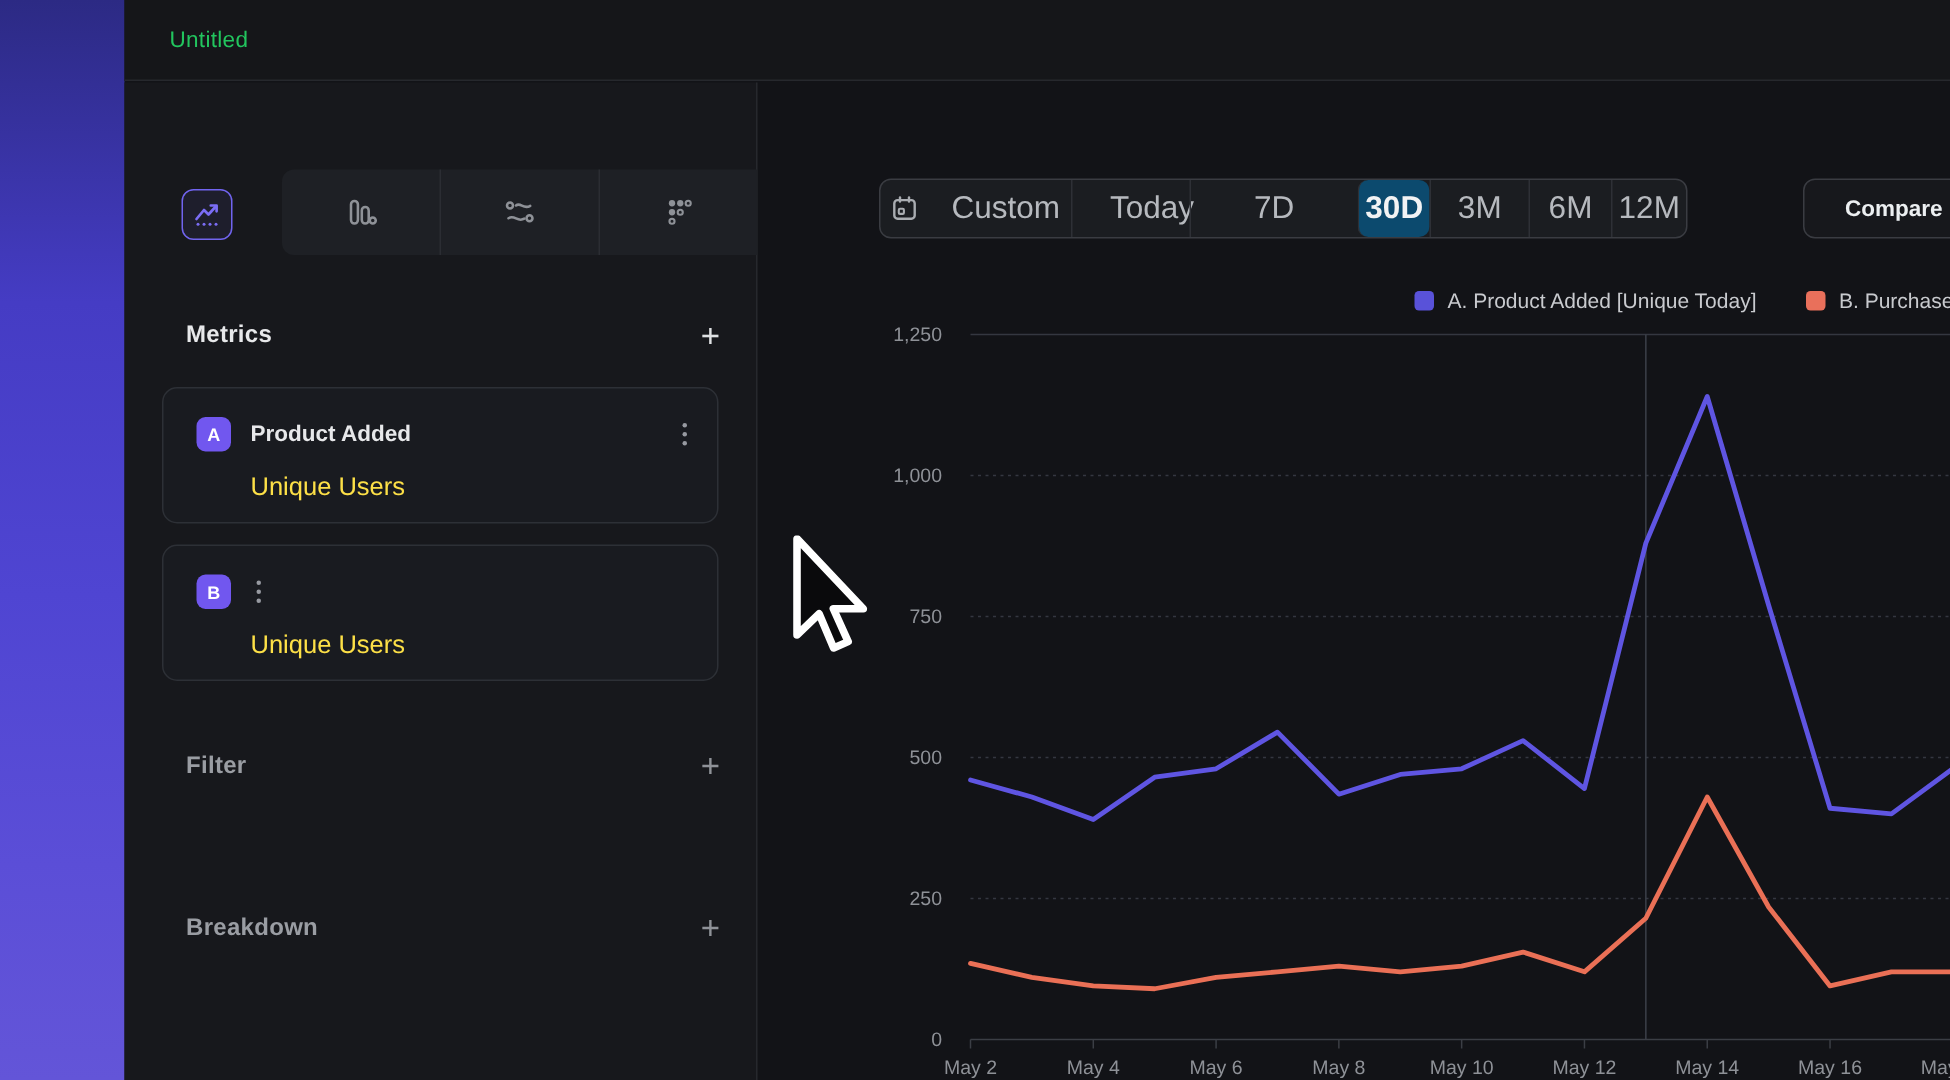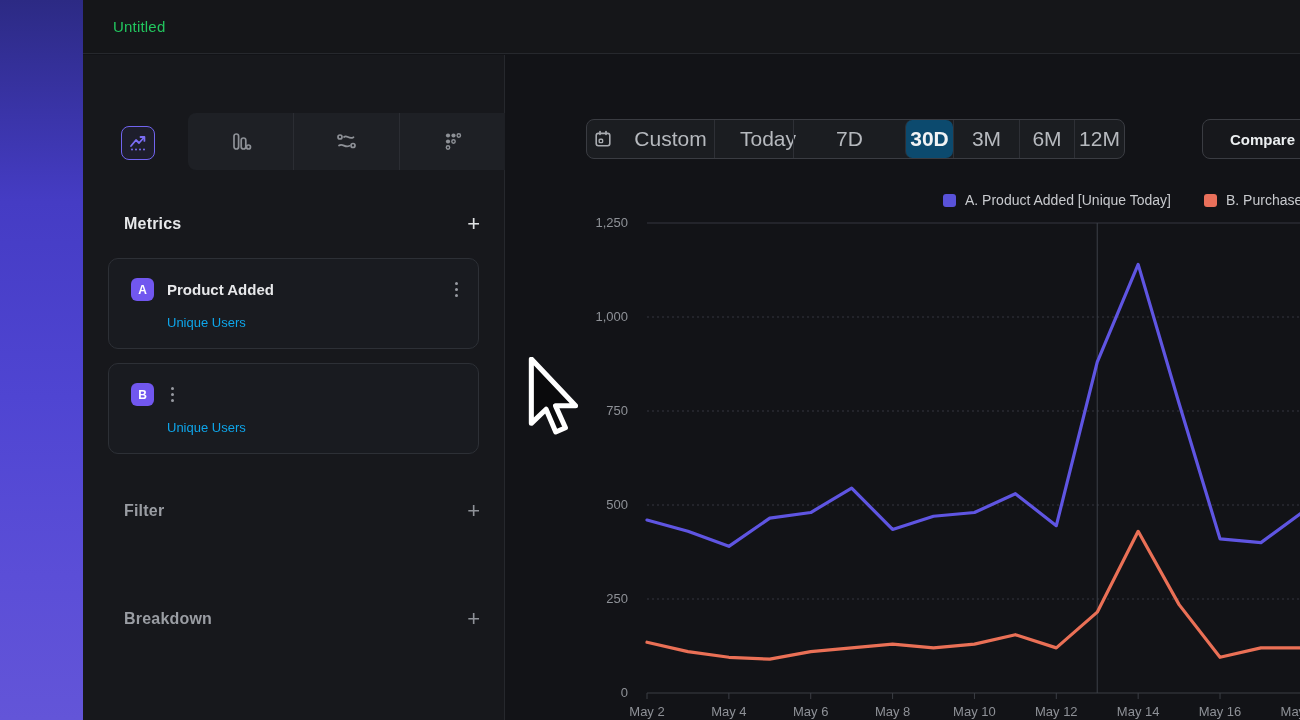--- a/index.html
+++ b/index.html
@@ -41,21 +41,21 @@
   .plus.dim { color:#8f9298; }
   
   .card { position:absolute; left:25px; width:371px; height:91px;
     background:#191b20; border:1px solid #2d3036; border-radius:10px; }
   .card-row1 { position:absolute; left:22px; top:19px; right:16px; height:23px; display:flex; align-items:center; }
   .badge { width:23px; height:23px; border-radius:6px; background:#7157ef; color:#fff;
     font-size:12px; font-weight:bold; display:flex; align-items:center; justify-content:center; margin-right:13px; }
   .metric-name { font-size:15px; color:#e7e8ea; font-weight:600; flex:1; }
   .kebab { display:flex; flex-direction:column; gap:3px; cursor:pointer; padding:2px 4px; }
   .kebab i { width:3px; height:3px; border-radius:50%; background:#979aa1; }
-  .metric-sub { position:absolute; left:58px; top:56px; font-size:13px; color:#0ea5e9; }
+  .metric-sub { position:absolute; left:58px; top:56px; font-size:17px; color:#fde047; }
   
   .rangebar { position:absolute; left:586px; top:119px; height:40px;
     border:1px solid #3a3c42; border-radius:8px; background:#1b1d21; display:flex; overflow:hidden; }
   .rbtn { height:100%; display:flex; align-items:center; justify-content:center; gap:22px;
     font-size:21px; color:#b6b9be; background:none; border:none; cursor:pointer;
     font-family:"Liberation Sans", sans-serif; }
   .rbtn + .rbtn { border-left:1px solid #2e3036; }
   .rbtn:nth-child(1){ width:127px; }
   .rbtn:nth-child(2){ width:79px;padding-left:28px; }
   .rbtn:nth-child(3){ width:112px; }

